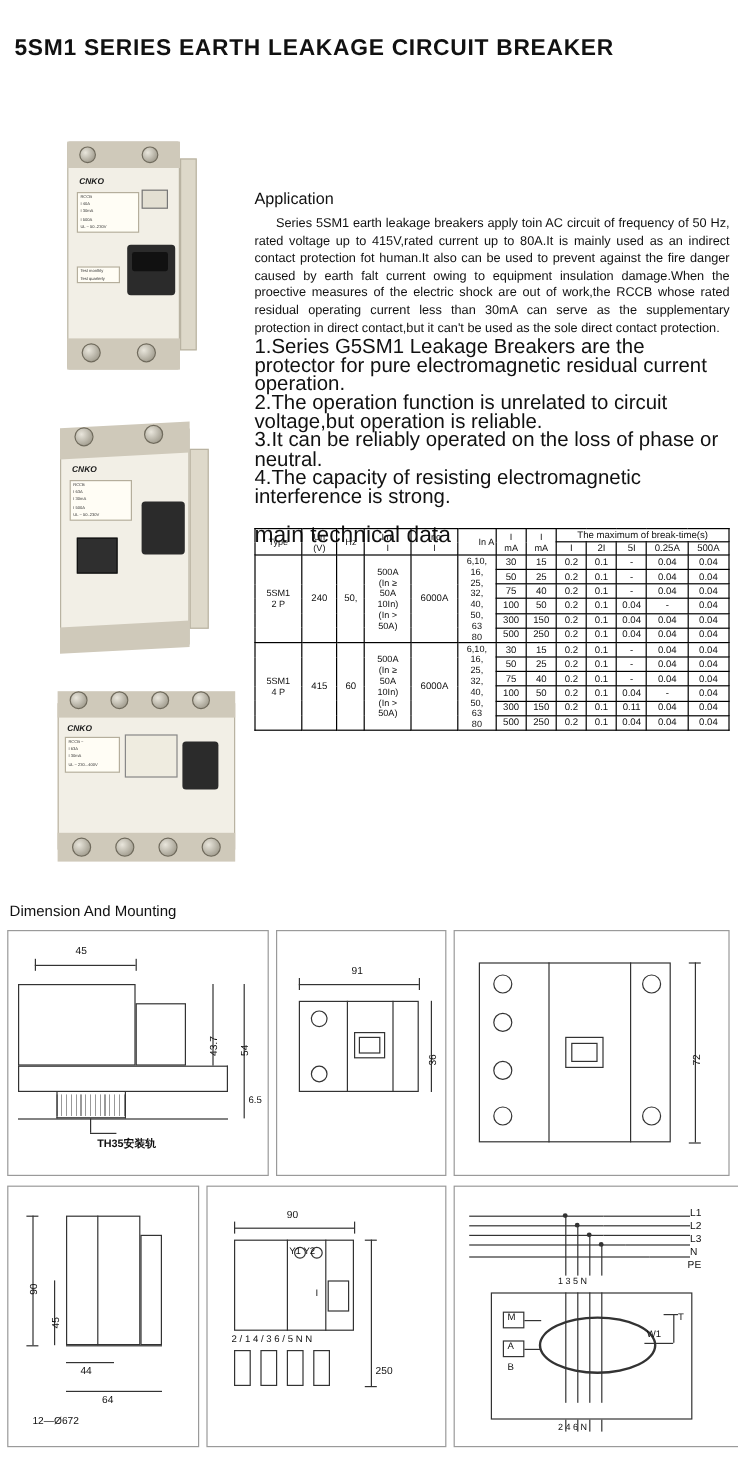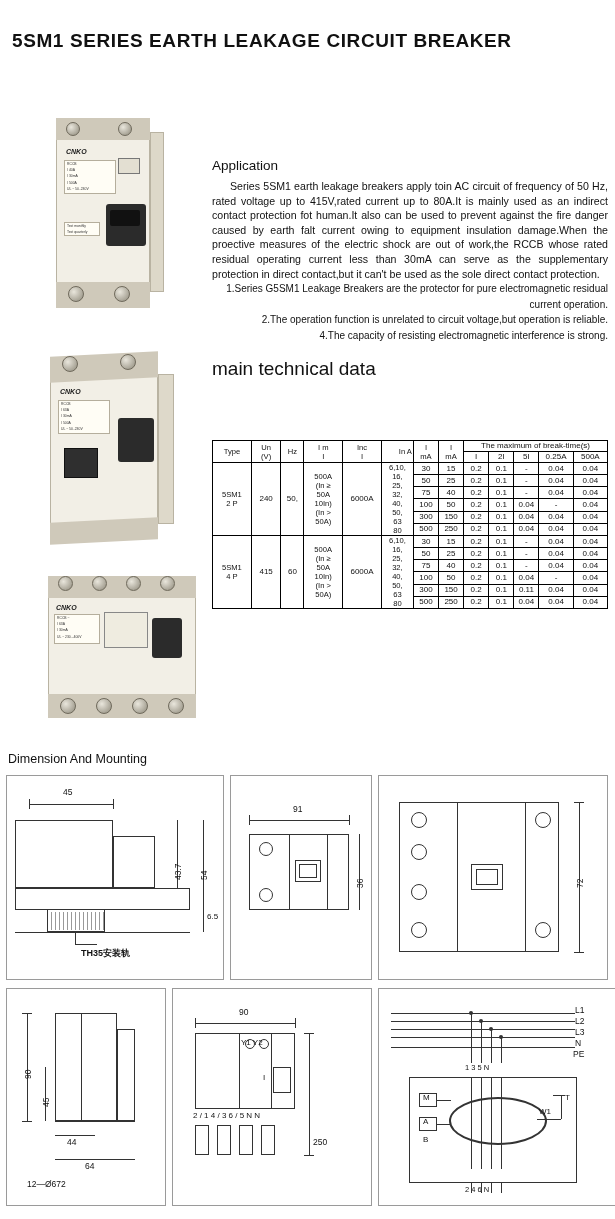--- a/index.html
+++ b/index.html
@@ -41,24 +41,23 @@
     line-height: 14.6px;
     text-align: justify;
     margin: 0;
   }
   .para .indent { display:inline-block; width: 18px; }
   .sec-head2 {
     font-size: 13px;
     margin: 8px 0 5px 0;
   }
   .feat {
-    font-size: 10px;
+    font-size: 17px;
     line-height: 15.6px;
     margin: 0;
-    text-align: right;
   }
   .sec-head3 {
     font-size: 19px;
     margin: 14px 0 6px 0;
   }
 
   
   .photo { position: absolute; }
   .ph1 { left: 44px; top: 112px; width: 135px; height: 205px; }
   .ph2 { left: 40px; top: 340px; width: 150px; height: 205px; }
@@ -198,20 +197,21 @@
     <div class="screw" style="left:92px; top:136px; width:16px; height:16px;"></div>
     <div class="screw" style="left:128px; top:136px; width:16px; height:16px;"></div>
   </div>
 
   <div class="rightcol">
     <div class="sec-head">Application</div>
     <p class="para"><span class="indent"></span><span>Series   5SM1 earth leakage breakers apply toin AC circuit of frequency of 50 Hz, rated voltage up to 415V,rated current up to 80A.It is mainly used as an indirect contact protection fot human.It also can be used to prevent against the fire danger caused by earth falt current owing to equipment insulation damage.When the proective measures of the electric shock are out of work,the RCCB whose rated residual operating current less than 30mA can serve as the supplementary protection in direct contact,but it can't be used as the sole direct contact protection.</span></p>
 
     <p class="feat">1.Series G5SM1 Leakage Breakers are the protector for pure electromagnetic residual current  operation.</p>
     <p class="feat">2.The operation function is unrelated to circuit voltage,but operation is reliable.</p>
+    <p class="feat">3.It can be reliably operated on the loss of phase or neutral.</p>
     <p class="feat">4.The capacity of resisting  electromagnetic interference is strong.</p>
 
     <div class="sec-head3">main technical data</div>
   </div>
 
   <div class="tablewrap">
     <table class="tech">
       <tbody>
           <tr>
         <td rowspan="2" style="width:34px;" class="nowrapcell">Type</td>

